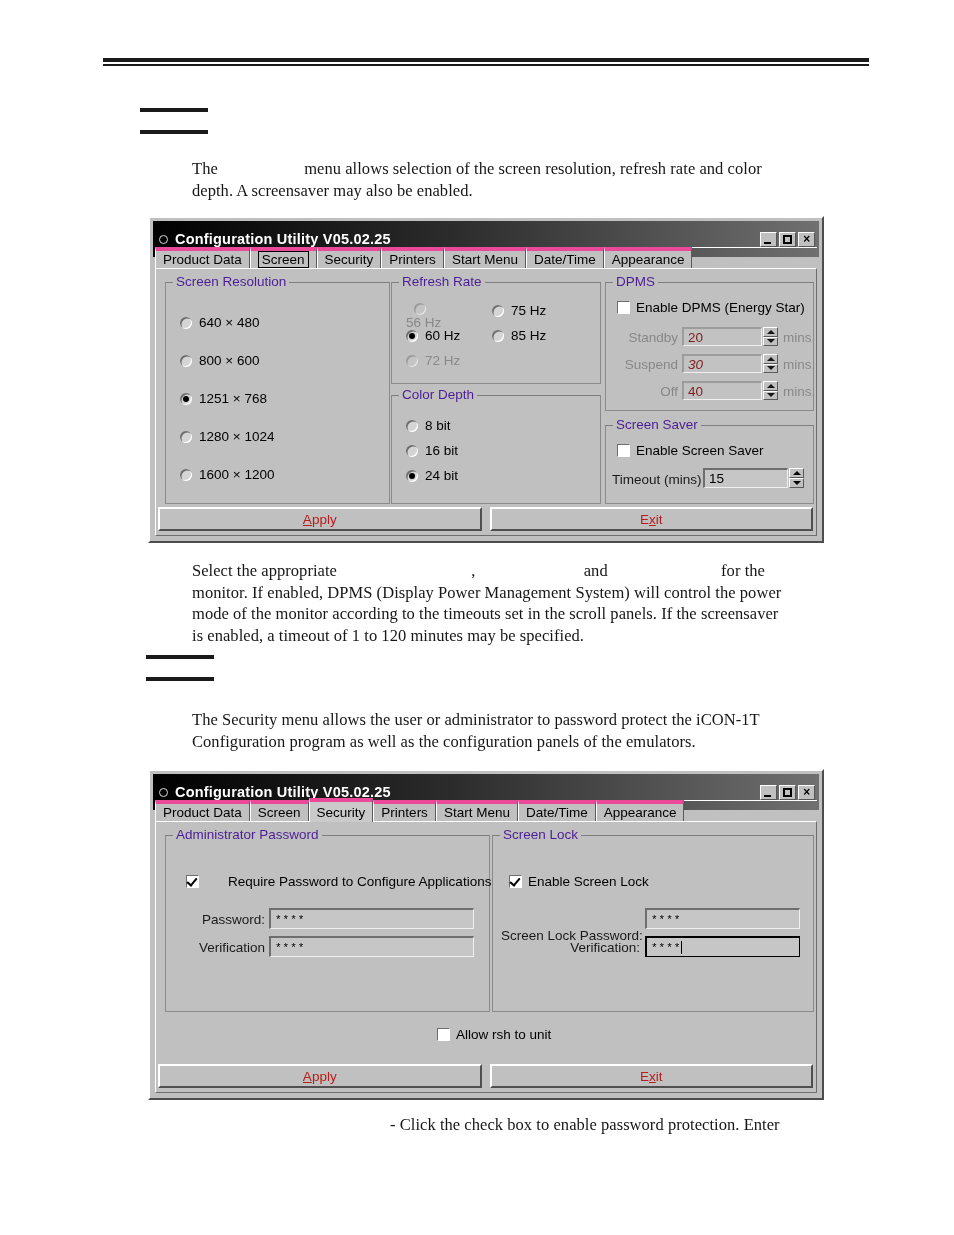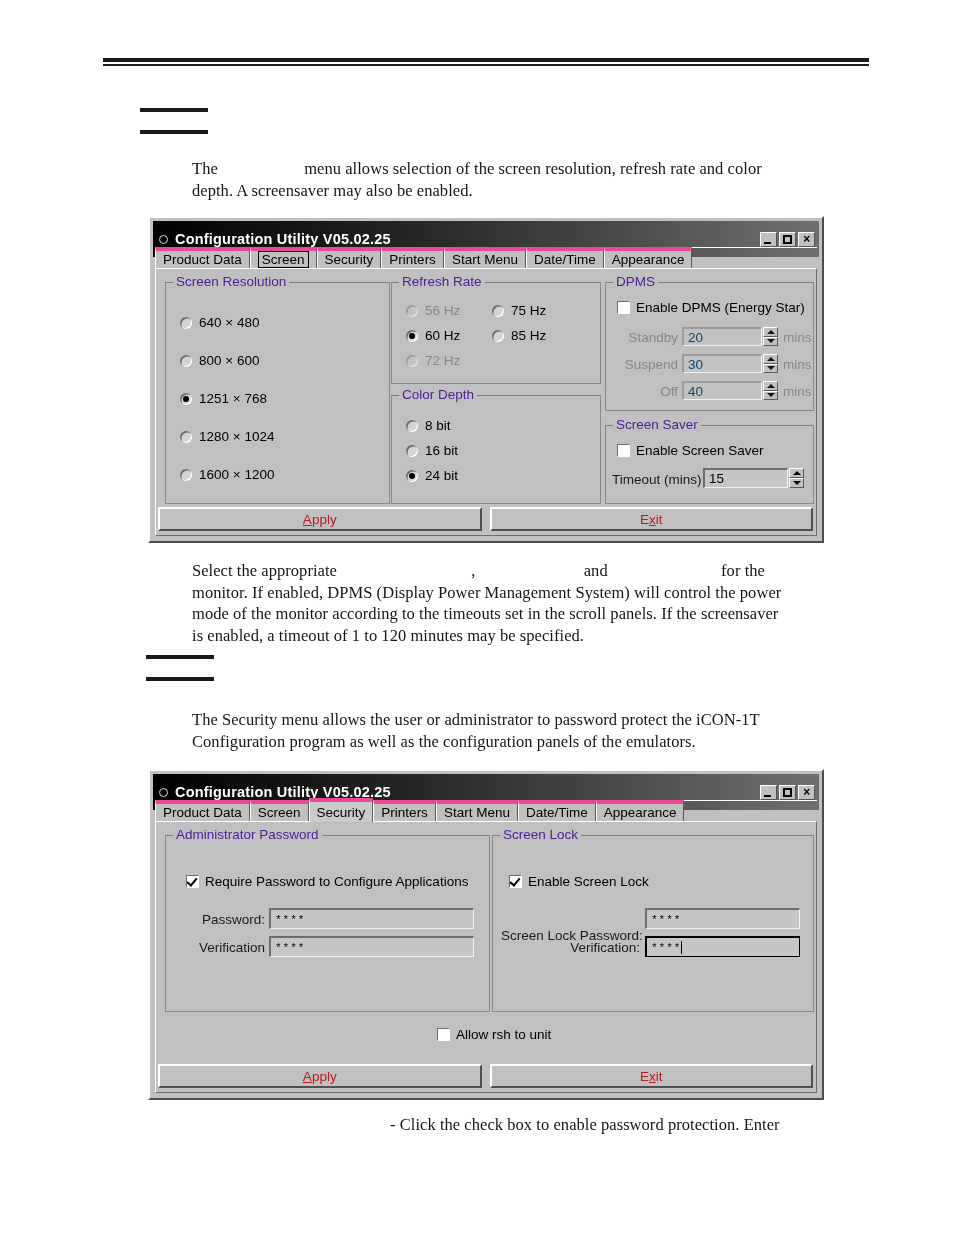--- a/index.html
+++ b/index.html
@@ -300,21 +300,21 @@
     border-bottom: 1px solid #f0f0f0;
     box-sizing: border-box;
     display: flex;
     align-items: center;
     padding-left: 4px;
     font-size: 13.5px;
     color: #000;
     cursor: text;
   }
   .tfield.disabled {
-    color: #0c4a6e;
+    color: #7f1d1d;
     background: #c2c2c2;
     border-top-color: #9c9c9c;
     border-left-color: #9c9c9c;
     text-align: right;
   }
   .tfield.pw {
     font-family: "Liberation Mono", monospace;
     font-size: 11px;
     letter-spacing: 1px;
     padding-top: 1px;
@@ -481,21 +481,21 @@
         <span>1280 × 1024</span>
       </div>
       <div class="radio-row" style="left:14px; top:184px;">
         <span class="radio"></span>
         <span>1600 × 1200</span>
       </div>
     </div>
 
     <div class="group" style="left:235px; top:13px; width:210px; height:102px;">
       <span class="glabel">Refresh Rate</span>
-      <div class="radio-row disabled" style="left:14px; top:20px;">
+      <div class="radio-row disabled" style="left:14px; top:20px;flex-direction:column;">
         <span class="radio"></span>
         <span>56 Hz</span>
       </div>
       <div class="radio-row" style="left:14px; top:45px;">
         <span class="radio checked"></span>
         <span>60 Hz</span>
       </div>
       <div class="radio-row disabled" style="left:14px; top:70px;">
         <span class="radio"></span>
         <span>72 Hz</span>
@@ -541,21 +541,21 @@
           <div class="up">
             <i class="arrow"></i>
           </div>
           <div class="dn">
             <i class="arrow"></i>
           </div>
         </div>
       <span class="lbl disabled" style="left:177px; top:47px;">mins.</span>
 
       <span class="lbl disabled" style="left:11px; top:74px; width:61px; text-align:right;">Suspend</span>
-      <div class="tfield disabled" style="left:76px; top:71px; width:80px; height:19px;">
+      <div class="tfield disabled" style="left:76px; top:71px; width:80px; height:19px;font-style:italic;">
           <span>30</span>
         </div>
       <div class="spin disabled" style="left:157px; top:71px; height:19px;">
           <div class="up">
             <i class="arrow"></i>
           </div>
           <div class="dn">
             <i class="arrow"></i>
           </div>
         </div>
@@ -666,21 +666,21 @@
     <div class="tab">
         <span>Appearance</span>
       </div>
     <div class="tabfill"></div>
   </div>
 
   <div class="client" style="top:50px; height:272px;">
 
     <div class="group" style="left:9px; top:13px; width:325px; height:177px;">
       <span class="glabel">Administrator Password</span>
-      <div class="check-row" style="left:20px; top:38px;">
+      <div class="check-row" style="left:20px; top:38px;gap:23px;">
         <span class="cbox checked"></span>
         <span>Require Password to Configure Applications</span>
       </div>
       <span class="lbl" style="left:20px; top:76px; width:79px; text-align:right;">Password:</span>
       <div class="tfield pw" style="left:103px; top:72px; width:205px; height:21px;">
           <span>****</span>
         </div>
       <span class="lbl" style="left:14px; top:104px; width:85px; text-align:right;">Verification</span>
       <div class="tfield pw" style="left:103px; top:100px; width:205px; height:21px;">
           <span>****</span>

